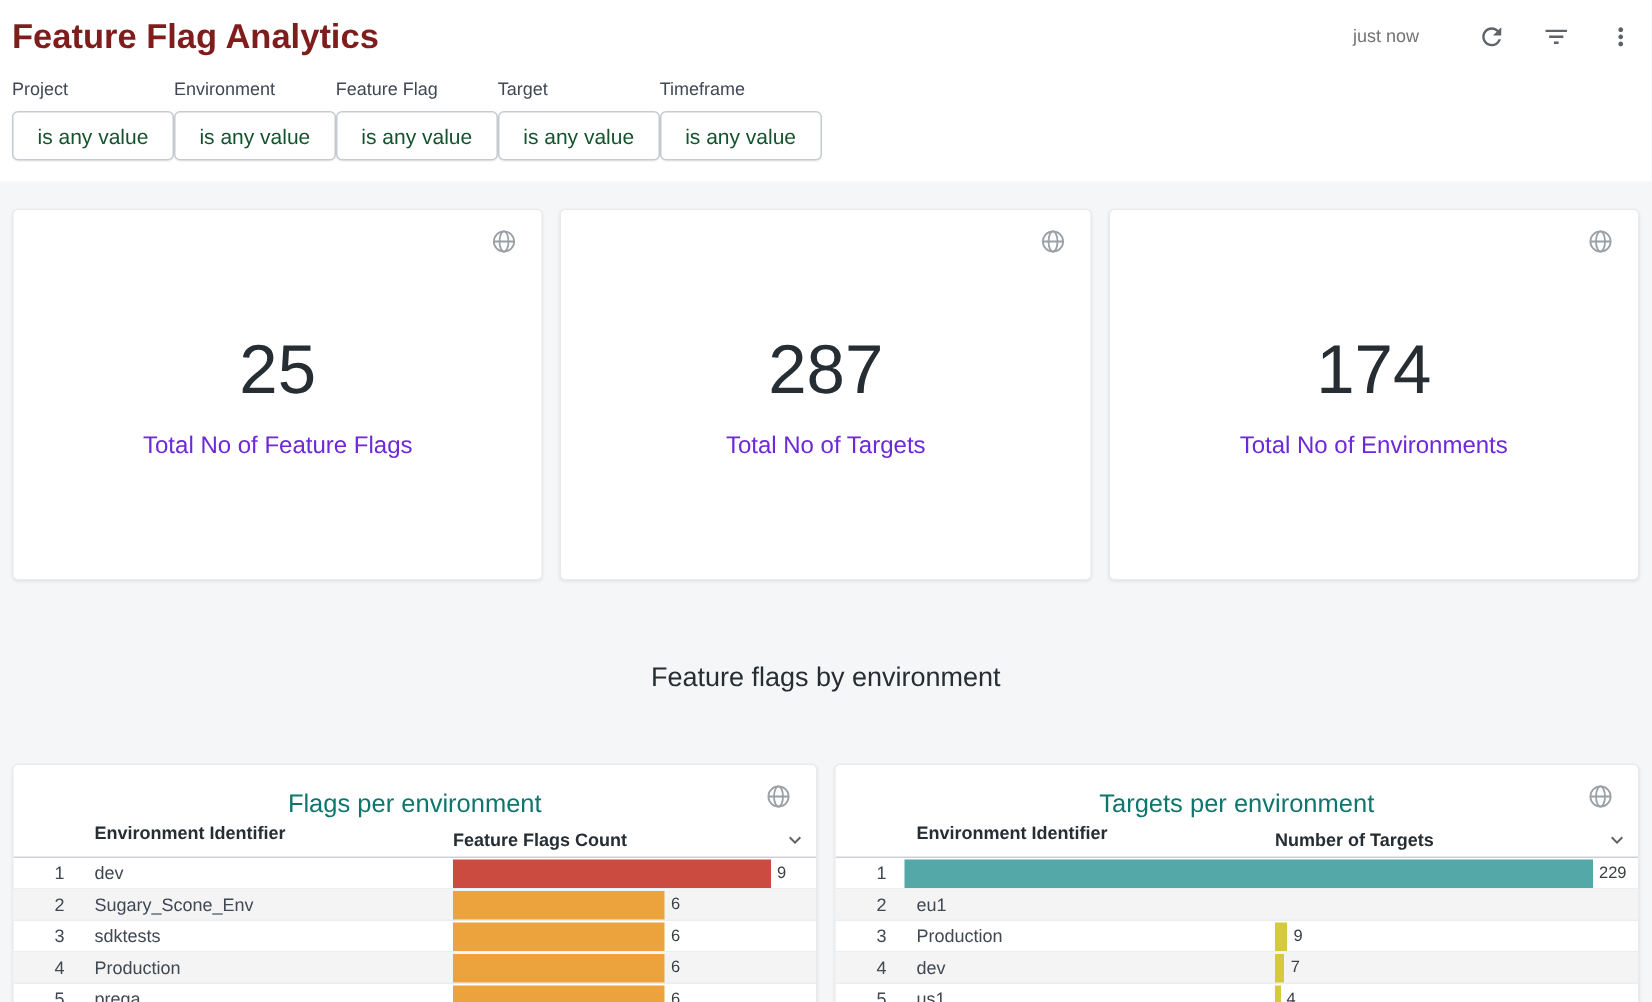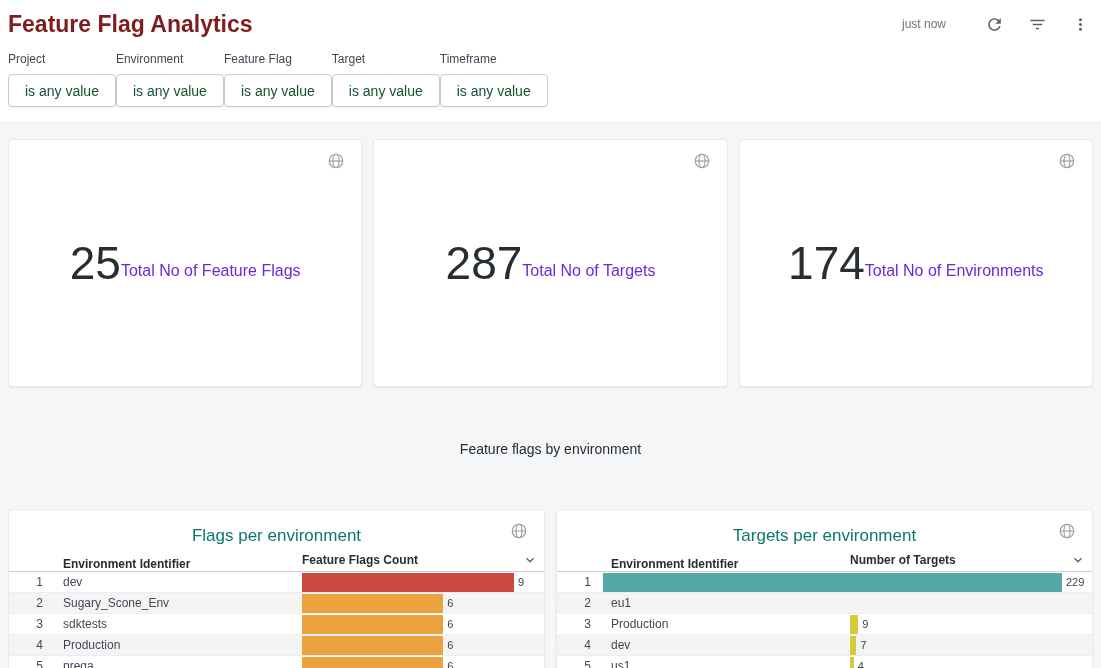--- a/index.html
+++ b/index.html
@@ -13,32 +13,32 @@
   .updated{font-size:12px;margin-right:18px;color:#737373}
   .hicon{display:inline-flex;width:26px;height:26px;align-items:center;justify-content:center;margin-left:17px;cursor:pointer;border-radius:50%}
 
   .filters{display:flex;margin-top:10px}
   .flabel{font-size:12px;color:#404854;margin-bottom:8px}
   .fbtn{height:33px;padding:0 16px;font-size:14px;font-family:inherit;color:#14532d;background:#fff;border:1px solid #c6cbd1;border-radius:4px;cursor:pointer;box-shadow:0 1px 1px rgba(0,0,0,.05)}
 
   .dash{padding:18px 8px 0}
   .kpi-row{display:flex;gap:11px}
   .card{position:relative;background:#fff;border:1px solid #e9eaec;border-radius:4px;box-shadow:0 1px 2px rgba(0,0,0,.07)}
-  .kpi{flex:1;height:248px;display:flex;align-items:center;justify-content:center}
+  .kpi{flex:1;height:248px;display:flex;flex-direction:column;align-items:center;justify-content:center}
   .tile-icon{position:absolute;top:12px;right:16px;cursor:pointer;line-height:0}
   .kpi-value{font-size:46px;color:#262d33}
   .kpi-label{font-size:16px;color:#6d28d9;margin-top:16px}
 
-  .section-title{text-align:center;font-size:14px;font-weight:500;color:#262d33;margin:54px 0 46px;height:22px}
+  .section-title{text-align:center;font-size:18px;font-weight:500;color:#262d33;margin:54px 0 46px;height:22px}
 
   .tables-row{display:flex;gap:11px;align-items:flex-start}
   .table-card{flex:1;height:240px;overflow:hidden}
   .table-title-row{height:36px;display:flex;align-items:flex-end;justify-content:center;padding-top:6px}
   .table-title{font-size:17px;color:#0f766e}
-  .thead{display:flex;align-items:flex-end;height:24px;border-bottom:1px solid #cdd1d5;position:relative;font-weight:bold;font-size:12px;color:#262d33;margin-top:2px}
+  .thead{display:flex;align-items:flex-start;height:24px;border-bottom:1px solid #cdd1d5;position:relative;font-weight:bold;font-size:12px;color:#262d33;margin-top:2px}
   .trow{display:flex;align-items:center;height:21px;border-bottom:1px solid #ebedef;font-size:12px;color:#404854}
   .trow.alt{background:#f4f4f5}
   .tnum{width:46px;text-align:right;padding-right:12px;color:#404854;flex:0 0 auto}
   .tenv{width:247px;padding-left:8px;overflow:hidden;white-space:nowrap;flex:0 0 auto}
   .tbar-cell{flex:1;display:flex;align-items:center;height:100%;min-width:0}
   .tbar{height:19px;flex:0 0 auto}
   .tbar-label{margin-left:4px;font-size:11px;color:#3c4043;white-space:nowrap}
   .th-chevron{position:absolute;right:6px;top:4px;cursor:pointer;line-height:0;color:#5f6368}
 </style>
 </head>

